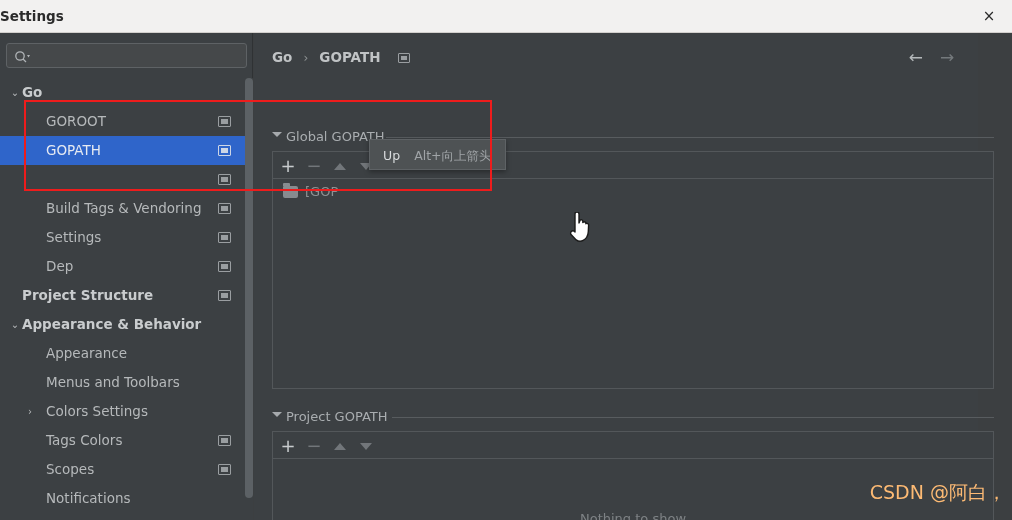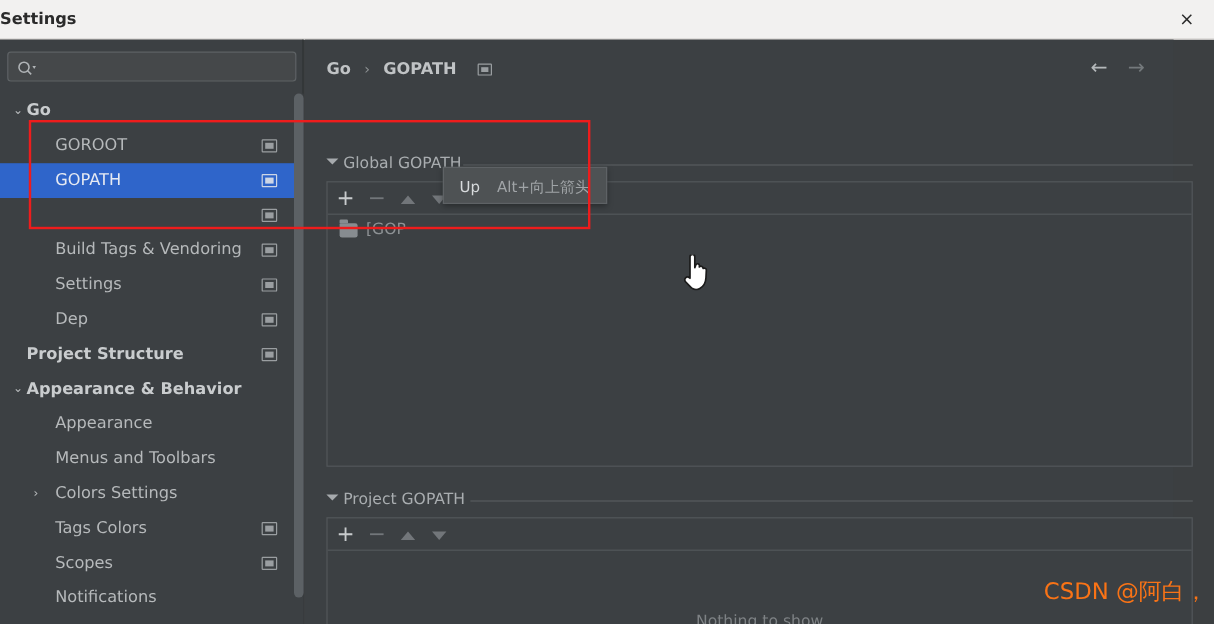--- a/index.html
+++ b/index.html
@@ -383,21 +383,21 @@
     width: 22px; height: 30px;
     z-index: 60;
     pointer-events: none;
   }
 
   
   .watermark {
     position: absolute;
     right: 6px; bottom: 14px;
     font-size: 19px;
-    color: #f97316;
+    color: #fdba74;
     white-space: nowrap;
     z-index: 55;
     font-family: "DejaVu Sans", "Liberation Sans", sans-serif;
   }
 </style>
 </head>
 <body>
 
 <div class="window">
 

